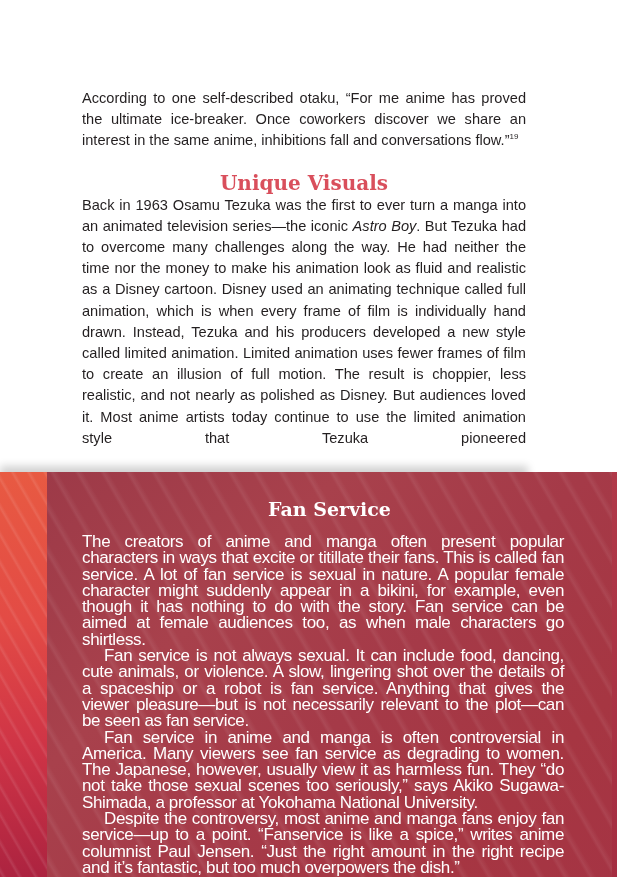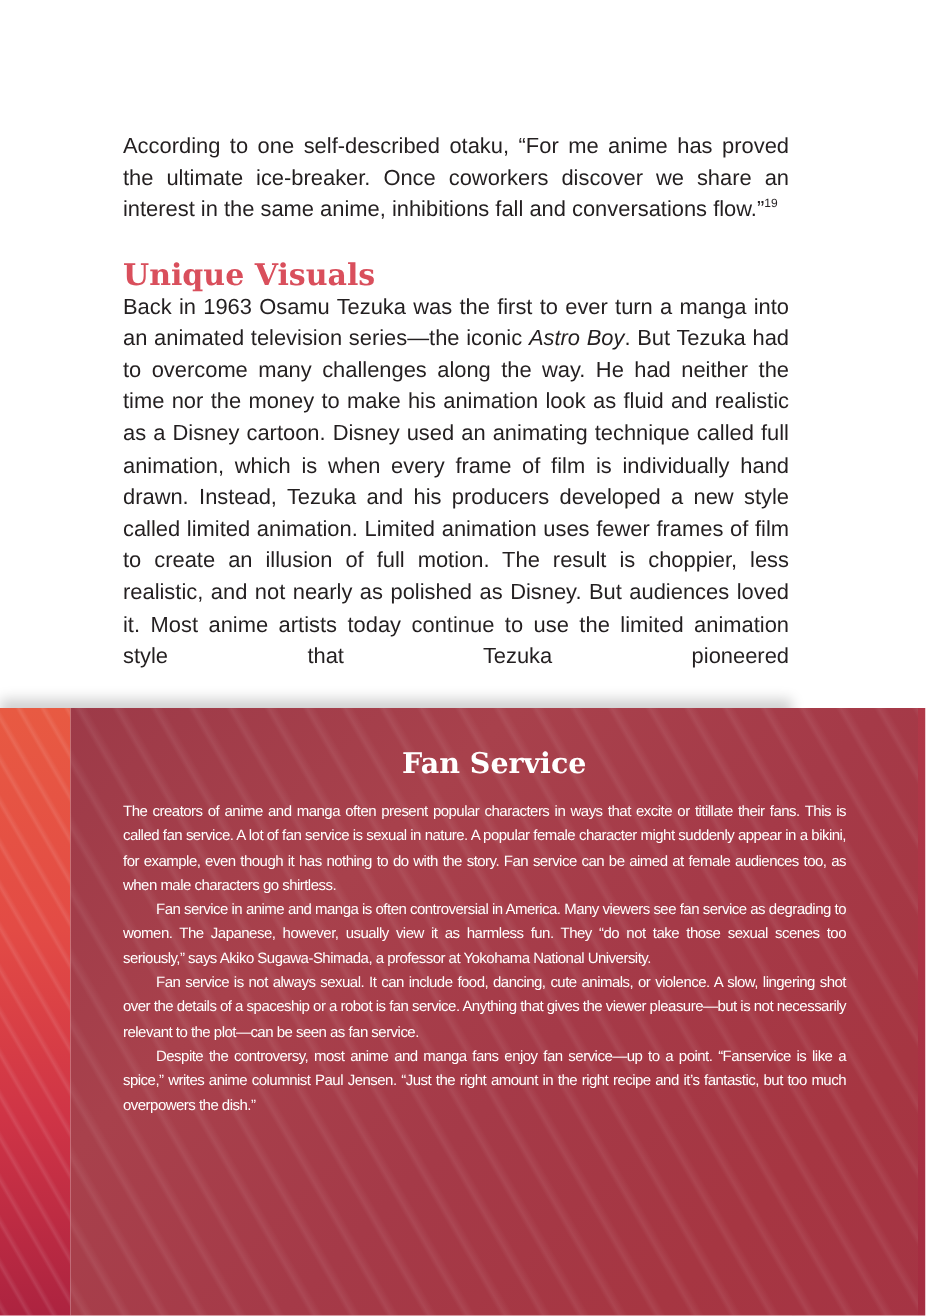--- a/index.html
+++ b/index.html
@@ -13,20 +13,21 @@
     font-size: 14.6px; line-height: 21.2px; color: #231f20; margin-top: 24px;
   }
   .page-body p { margin: 0; text-align: justify; text-align-last: left; }
   .page-body p.last-line { text-align-last: justify; }
   sup { font-size: 8px; vertical-align: super; line-height: 0; }
   h2.section-title {
     margin: 19px 0 0 0;
     font-family: "DejaVu Serif", serif;
     font-weight: bold; font-size: 20px; line-height: 24px;
     color: #d94f5c;
+    text-align: center;
   }
   .sidebar {
     position: absolute; left: 0; top: 472px; width: 528px; height: 421px;
     box-shadow: 0 -6px 8px rgba(0,0,0,0.18);
   }
   .band {
     position: absolute; left: 0; top: 0; width: 47px; height: 100%;
     background:
       repeating-linear-gradient(60deg, rgba(255,255,255,0) 0px, rgba(255,255,255,0) 9px, rgba(255,255,255,0.10) 11px, rgba(255,255,255,0) 14px),
       linear-gradient(180deg, #e85a42 0%, #e34b45 35%, #cf3446 65%, #a8213f 100%);
@@ -42,21 +43,21 @@
     background: linear-gradient(180deg, #b03848, #a42c40);
   }
   .box-title {
     position: absolute; left: 0; top: 26px; width: 100%; text-align: center;
     font-family: "DejaVu Serif", serif; font-weight: bold;
     font-size: 19px; color: #ffffff; margin: 0;
   }
   .box-text {
     position: absolute; left: 35px; top: 62px; width: 482px;
     font-family: "Liberation Sans", sans-serif;
-    font-size: 10px; line-height: 16.3px; color: #ffffff;
+    font-size: 17px; line-height: 16.3px; color: #ffffff;
     letter-spacing: -0.35px;
   }
   .box-text p { margin: 0; text-align: justify; text-align-last: left; }
   .box-text p.indent { text-indent: 22px; }
   .footnotes {
     position: absolute; left: 35px; top: 350px; width: 482px;
     font-family: "Liberation Sans", sans-serif;
     font-size: 9.2px; line-height: 13px; color: #ffffff; letter-spacing: -0.2px;
   }
   .footnotes p { margin: 0 0 6px 0; text-align: justify; text-align-last: left; }
@@ -70,19 +71,19 @@
   <h2 class="section-title">Unique Visuals</h2>
   <p class="last-line"><span>Back in 1963 Osamu Tezuka was the first to ever turn a manga into an animated television series—the iconic </span><em>Astro Boy</em><span>. But Tezuka had to overcome many challenges along the way. He had neither the time nor the money to make his animation look as fluid and realistic as a Disney cartoon. Disney used an animating technique called full animation, which is when every frame of film is individually hand drawn. Instead, Tezuka and his producers developed a new style called limited animation. Limited animation uses fewer frames of film to create an illusion of full motion. The result is choppier, less realistic, and not nearly as polished as Disney. But audiences loved it. Most anime artists today continue to use the limited animation style that Tezuka pioneered</span></p>
 </div>
 
 <div class="sidebar">
   <div class="band"></div>
   <div class="box">
     <h3 class="box-title">Fan Service</h3>
     <div class="box-text">
       <p>The creators of anime and manga often present popular characters in ways that excite or titillate their fans. This is called fan service. A lot of fan service is sexual in nature. A popular female character might suddenly appear in a bikini, for example, even though it has nothing to do with the story. Fan service can be aimed at female audiences too, as when male characters go shirtless.</p>
+      <p class="indent">Fan service is not always sexual. It can include food, dancing, cute animals, or violence. A slow, lingering shot over the details of a spaceship or a robot is fan service. Anything that gives the viewer pleasure—but is not necessarily relevant to the plot—can be seen as fan service.</p>
       <p class="indent">Fan service in anime and manga is often controversial in America. Many viewers see fan service as degrading to women. The Japanese, however, usually view it as harmless fun. They “do not take those sexual scenes too seriously,” says Akiko Sugawa-Shimada, a professor at Yokohama National University.</p>
-      <p class="indent">Fan service is not always sexual. It can include food, dancing, cute animals, or violence. A slow, lingering shot over the details of a spaceship or a robot is fan service. Anything that gives the viewer pleasure—but is not necessarily relevant to the plot—can be seen as fan service.</p>
       <p class="indent">Despite the controversy, most anime and manga fans enjoy fan service—up to a point. “Fanservice is like a spice,” writes anime columnist Paul Jensen. “Just the right amount in the right recipe and it’s fantastic, but too much overpowers the dish.”</p>
     </div>
   </div>
   <div class="box-edge"></div>
 </div>
 
 </body></html>

